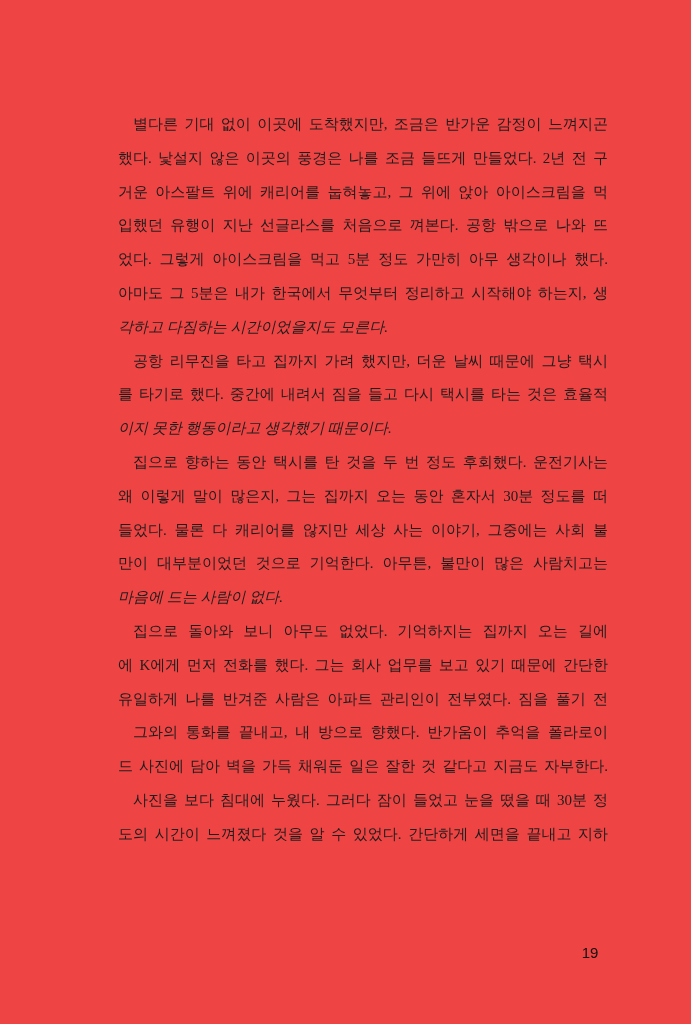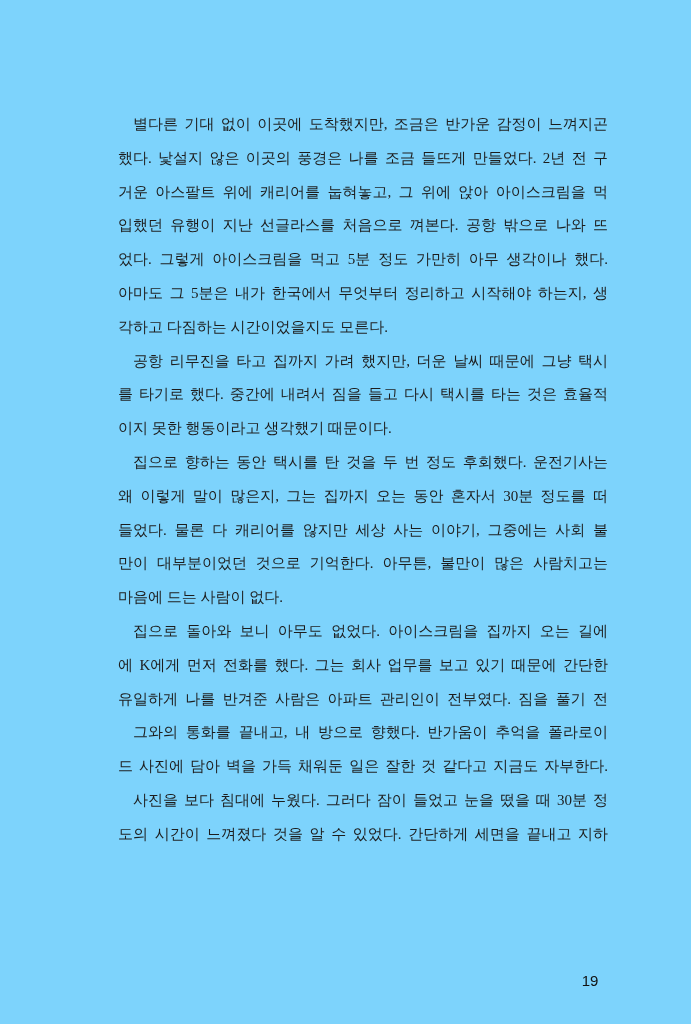--- a/index.html
+++ b/index.html
@@ -30,37 +30,37 @@
     text-align-last: justify;
     word-break: break-all;
     white-space: nowrap;
     overflow: hidden;
   }
   .line.first {
     text-indent: 1em;
   }
   .line.para-end {
     text-align-last: left;
+    font-style: italic;
   }
   .page-number {
     position: absolute;
     left: 572px;
     top: 944px;
     width: 36px;
     text-align: center;
     font-family: "Liberation Sans", "DejaVu Sans", sans-serif;
     font-size: 15px;
     color: #111111;
-    margin-top: 28px;
   }
 </style>
 </head>
 <body>
 
-<div class="page" style="background: #7dd3fc;">
+<div class="page" style="background: #ef4444;">
   <div class="body-text" id="body-text" style="color: rgb(29, 29, 29);">
       <div>
         <div class="line first">별다른 기대 없이 이곳에 도착했지만, 조금은 반가운 감정이 느껴지곤</div>
         <div class="line">했다. 낯설지 않은 이곳의 풍경은 나를 조금 들뜨게 만들었다. 2년 전 구</div>
         <div class="line">거운 아스팔트 위에 캐리어를 눕혀놓고, 그 위에 앉아 아이스크림을 먹</div>
         <div class="line">입했던 유행이 지난 선글라스를 처음으로 껴본다. 공항 밖으로 나와 뜨</div>
         <div class="line">었다. 그렇게 아이스크림을 먹고 5분 정도 가만히 아무 생각이나 했다.</div>
         <div class="line">아마도 그 5분은 내가 한국에서 무엇부터 정리하고 시작해야 하는지, 생</div>
         <div class="line para-end">각하고 다짐하는 시간이었을지도 모른다.</div>
       </div>
@@ -70,21 +70,21 @@
         <div class="line para-end">이지 못한 행동이라고 생각했기 때문이다.</div>
       </div>
       <div>
         <div class="line first">집으로 향하는 동안 택시를 탄 것을 두 번 정도 후회했다. 운전기사는</div>
         <div class="line">왜 이렇게 말이 많은지, 그는 집까지 오는 동안 혼자서 30분 정도를 떠</div>
         <div class="line">들었다. 물론 다 캐리어를 않지만 세상 사는 이야기, 그중에는 사회 불</div>
         <div class="line">만이 대부분이었던 것으로 기억한다. 아무튼, 불만이 많은 사람치고는</div>
         <div class="line para-end">마음에 드는 사람이 없다.</div>
       </div>
       <div>
-        <div class="line first">집으로 돌아와 보니 아무도 없었다. 아이스크림을 집까지 오는 길에</div>
+        <div class="line first">집으로 돌아와 보니 아무도 없었다. 기억하지는 집까지 오는 길에</div>
         <div class="line">에 K에게 먼저 전화를 했다. 그는 회사 업무를 보고 있기 때문에 간단한</div>
         <div class="line">유일하게 나를 반겨준 사람은 아파트 관리인이 전부였다. 짐을 풀기 전</div>
       </div>
       <div>
         <div class="line first">그와의 통화를 끝내고, 내 방으로 향했다. 반가움이 추억을 폴라로이</div>
         <div class="line">드 사진에 담아 벽을 가득 채워둔 일은 잘한 것 같다고 지금도 자부한다.</div>
       </div>
       <div>
         <div class="line first">사진을 보다 침대에 누웠다. 그러다 잠이 들었고 눈을 떴을 때 30분 정</div>
         <div class="line">도의 시간이 느껴졌다 것을 알 수 있었다. 간단하게 세면을 끝내고 지하</div>

